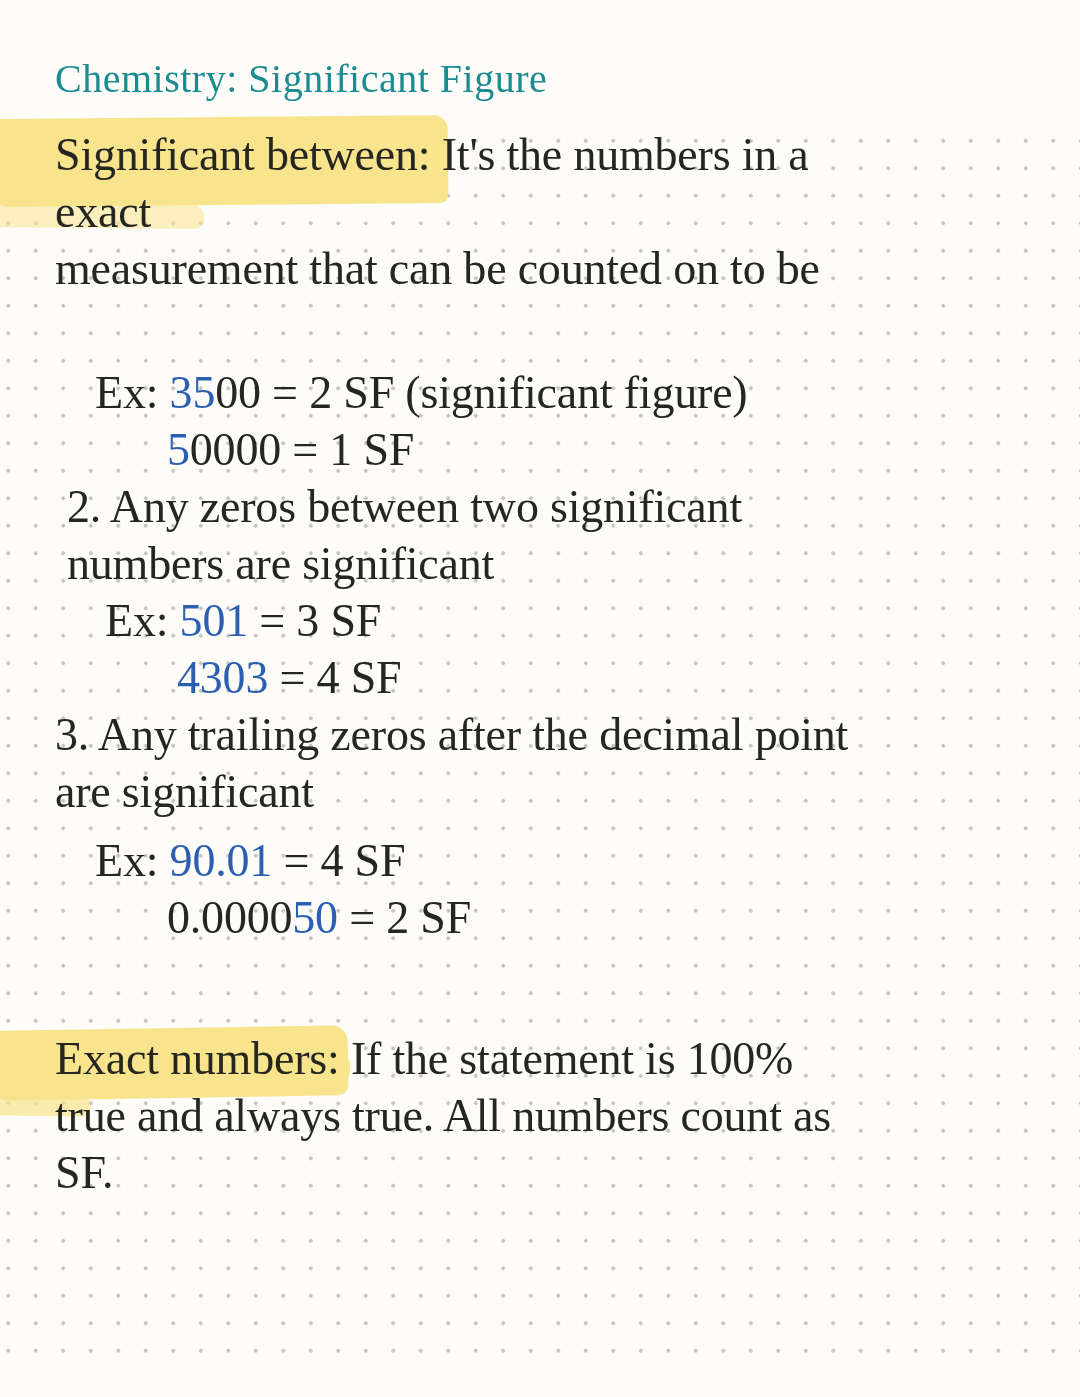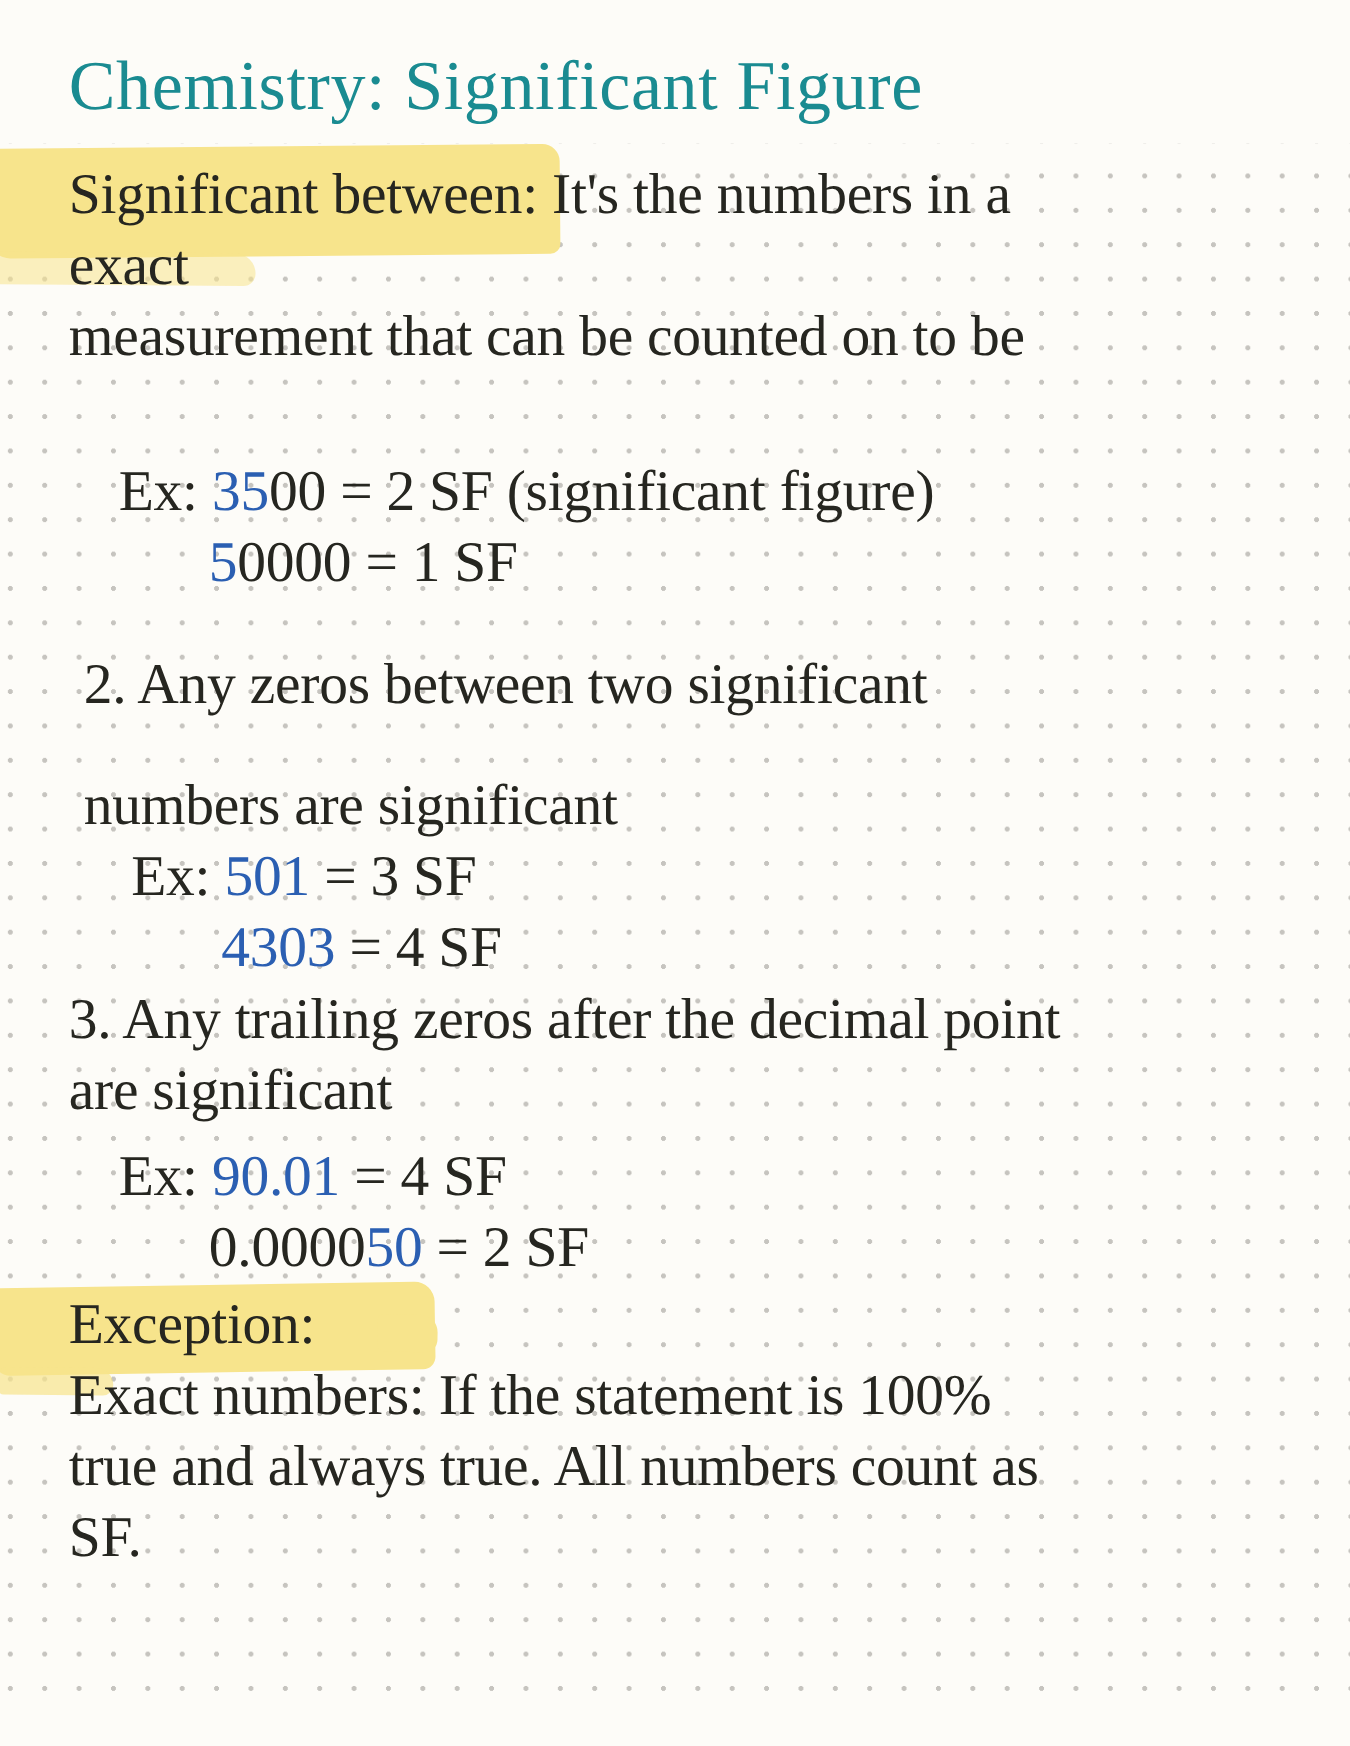--- a/index.html
+++ b/index.html
@@ -79,24 +79,24 @@
     width: 92px;
     height: 22px;
     background: inherit;
     opacity: 0.7;
     transform: rotate(1.5deg);
     border-radius: 10px 20px 12px 6px;
   }
   .title {
     position: absolute;
     left: 55px;
-    top: 38px;
+    top: 48px;
     margin: 0;
     z-index: 2;
-    font-size: 56px;
+    font-size: 40px;
     line-height: 62px;
     font-weight: 400;
     color: var(--title, #1a8b91);
     letter-spacing: 0.5px;
     white-space: pre;
   }
   .block {
     position: absolute;
     left: 55px;
     width: 1000px;
@@ -104,21 +104,21 @@
     font-size: 46px;
     line-height: 57px;
     letter-spacing: -0.2px;
   }
   .intro     { top: 126px; }
   .rules     { top: 352px; }
   .exception { top: 1030px; }
   .line { white-space: pre; }
   .ind-a { padding-left: 40px; margin-top: 12px; }
   .ind-b { padding-left: 112px; }
-  .ind-c { padding-left: 12px; margin-top: 40px; }
+  .ind-c { padding-left: 12px; }
   .ind-d { padding-left: 50px; }
   .ind-e { padding-left: 122px; }
   .blue { color: var(--accent-blue, #2b5fb2); }
   .gap { display: inline-block; width: 92px; }
 </style>
 </head>
 <body>
 
 <div class="page">
 
@@ -142,19 +142,18 @@
     <div class="line ind-c">numbers are significant</div>
     <div class="line ind-d"><span>Ex: </span><span class="blue">501</span><span> = 3 SF</span></div>
     <div class="line ind-e"><span class="blue">4303</span><span> = 4 SF</span></div>
     <div class="line">3. Any trailing zeros after the decimal point</div>
     <div class="line">are significant</div>
     <div class="line ind-a"><span>Ex: </span><span class="blue">90.01</span><span> = 4 SF</span></div>
     <div class="line ind-b"><span>0.0000</span><span class="blue">50</span><span> = 2 SF</span></div>
   </div>
 
   <div class="block exception">
-    <div class="line">Exception:</div>
     <div class="line">Exact numbers: If the statement is 100%</div>
     <div class="line">true and always true. All numbers count as</div>
     <div class="line">SF.</div>
   </div>
 
 </div>
 
 </body></html>

